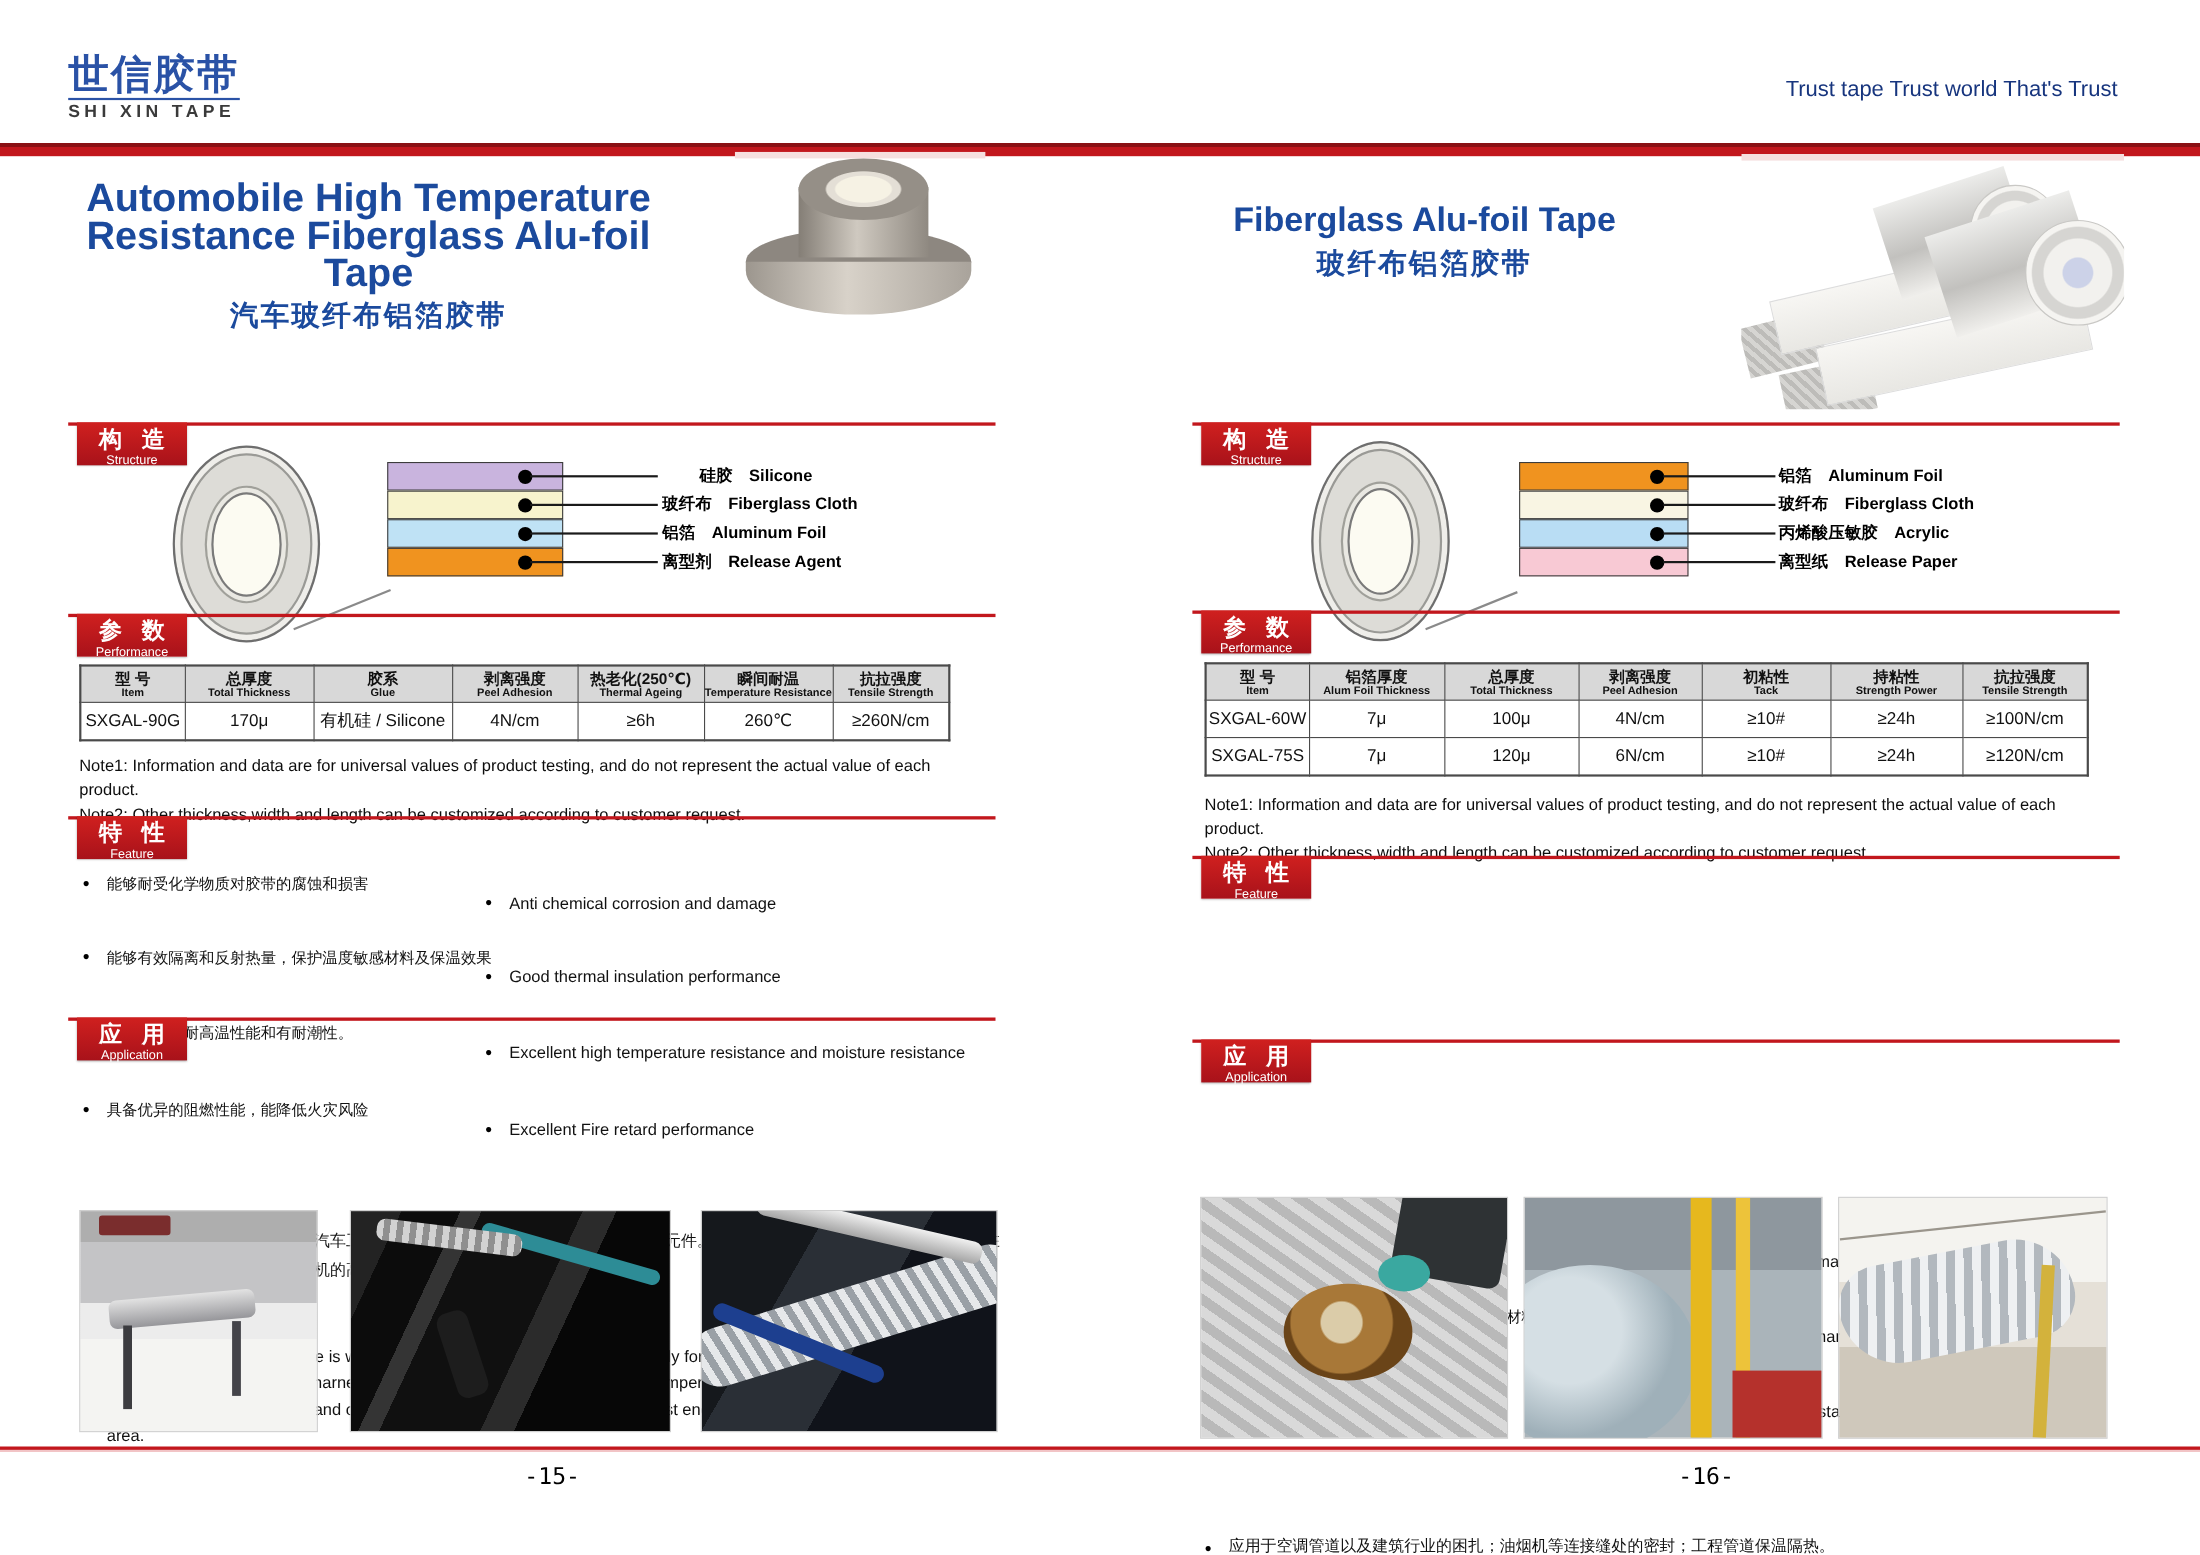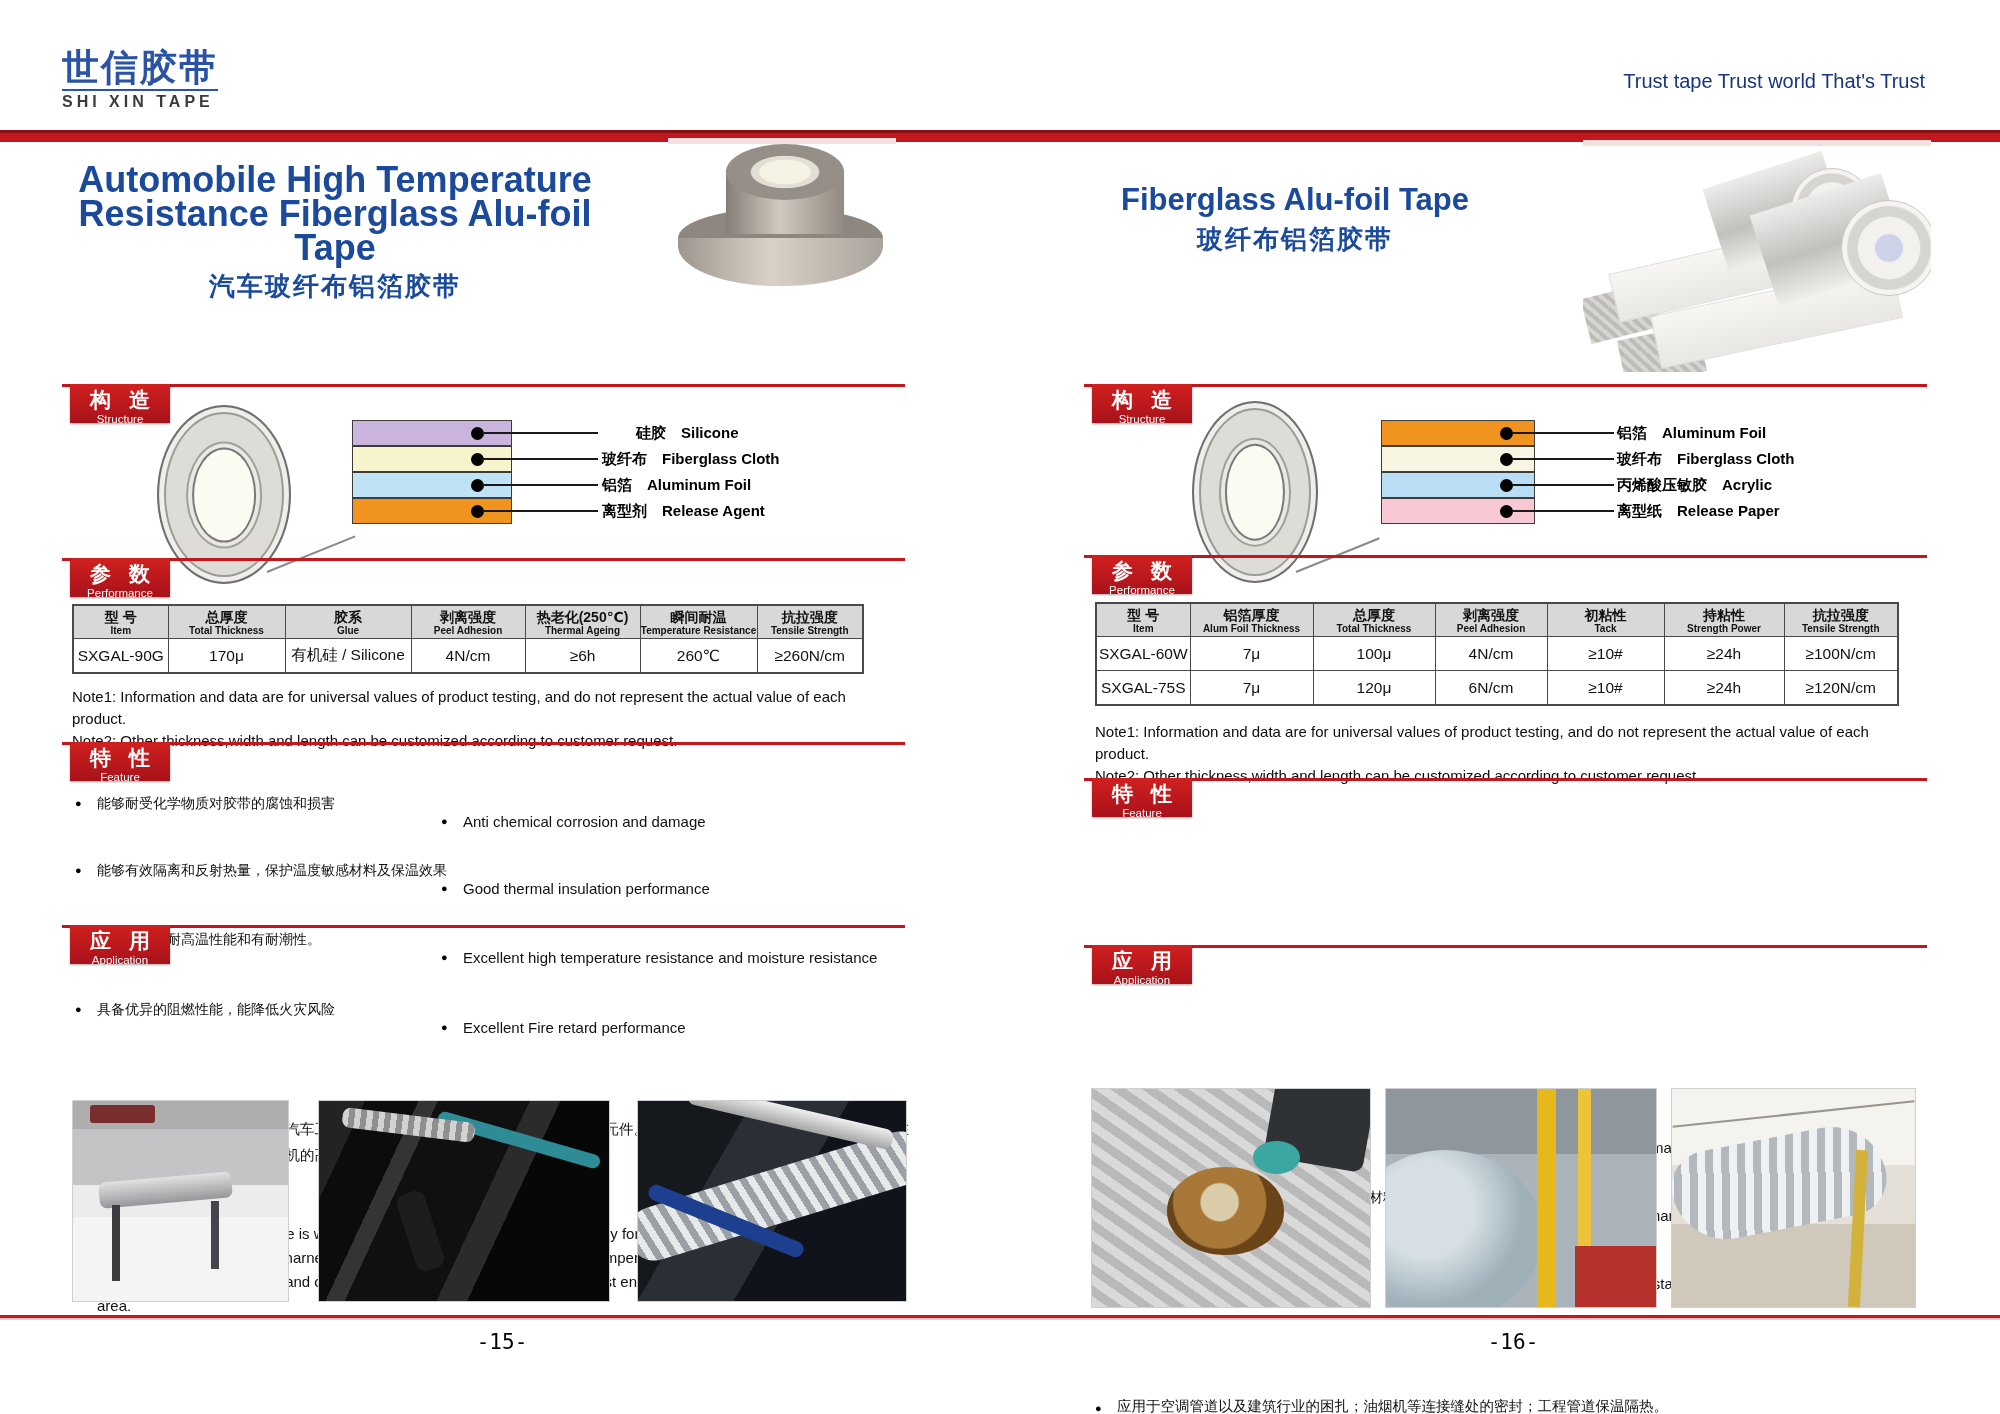--- a/index.html
+++ b/index.html
@@ -428,15 +428,15 @@
       <div class="d"></div>
     </div>
   <div class="ph ph-r3" style="left:1671px;top:1088px;width:243px;height:218px;">
       <div class="c"></div>
       <div class="a"></div>
       <div class="b"></div>
     </div>
 
   <div class="abs fline"></div>
   <div class="abs pnum" style="left:452px;top:1330px;">-15-</div>
-  <div class="abs pnum" style="left:1463px;top:1330px;">-16-</div>
+  <div class="abs pnum" style="left:1501px;top:1330px;">-16-</div>
 
 </div>
 
 </body></html>

